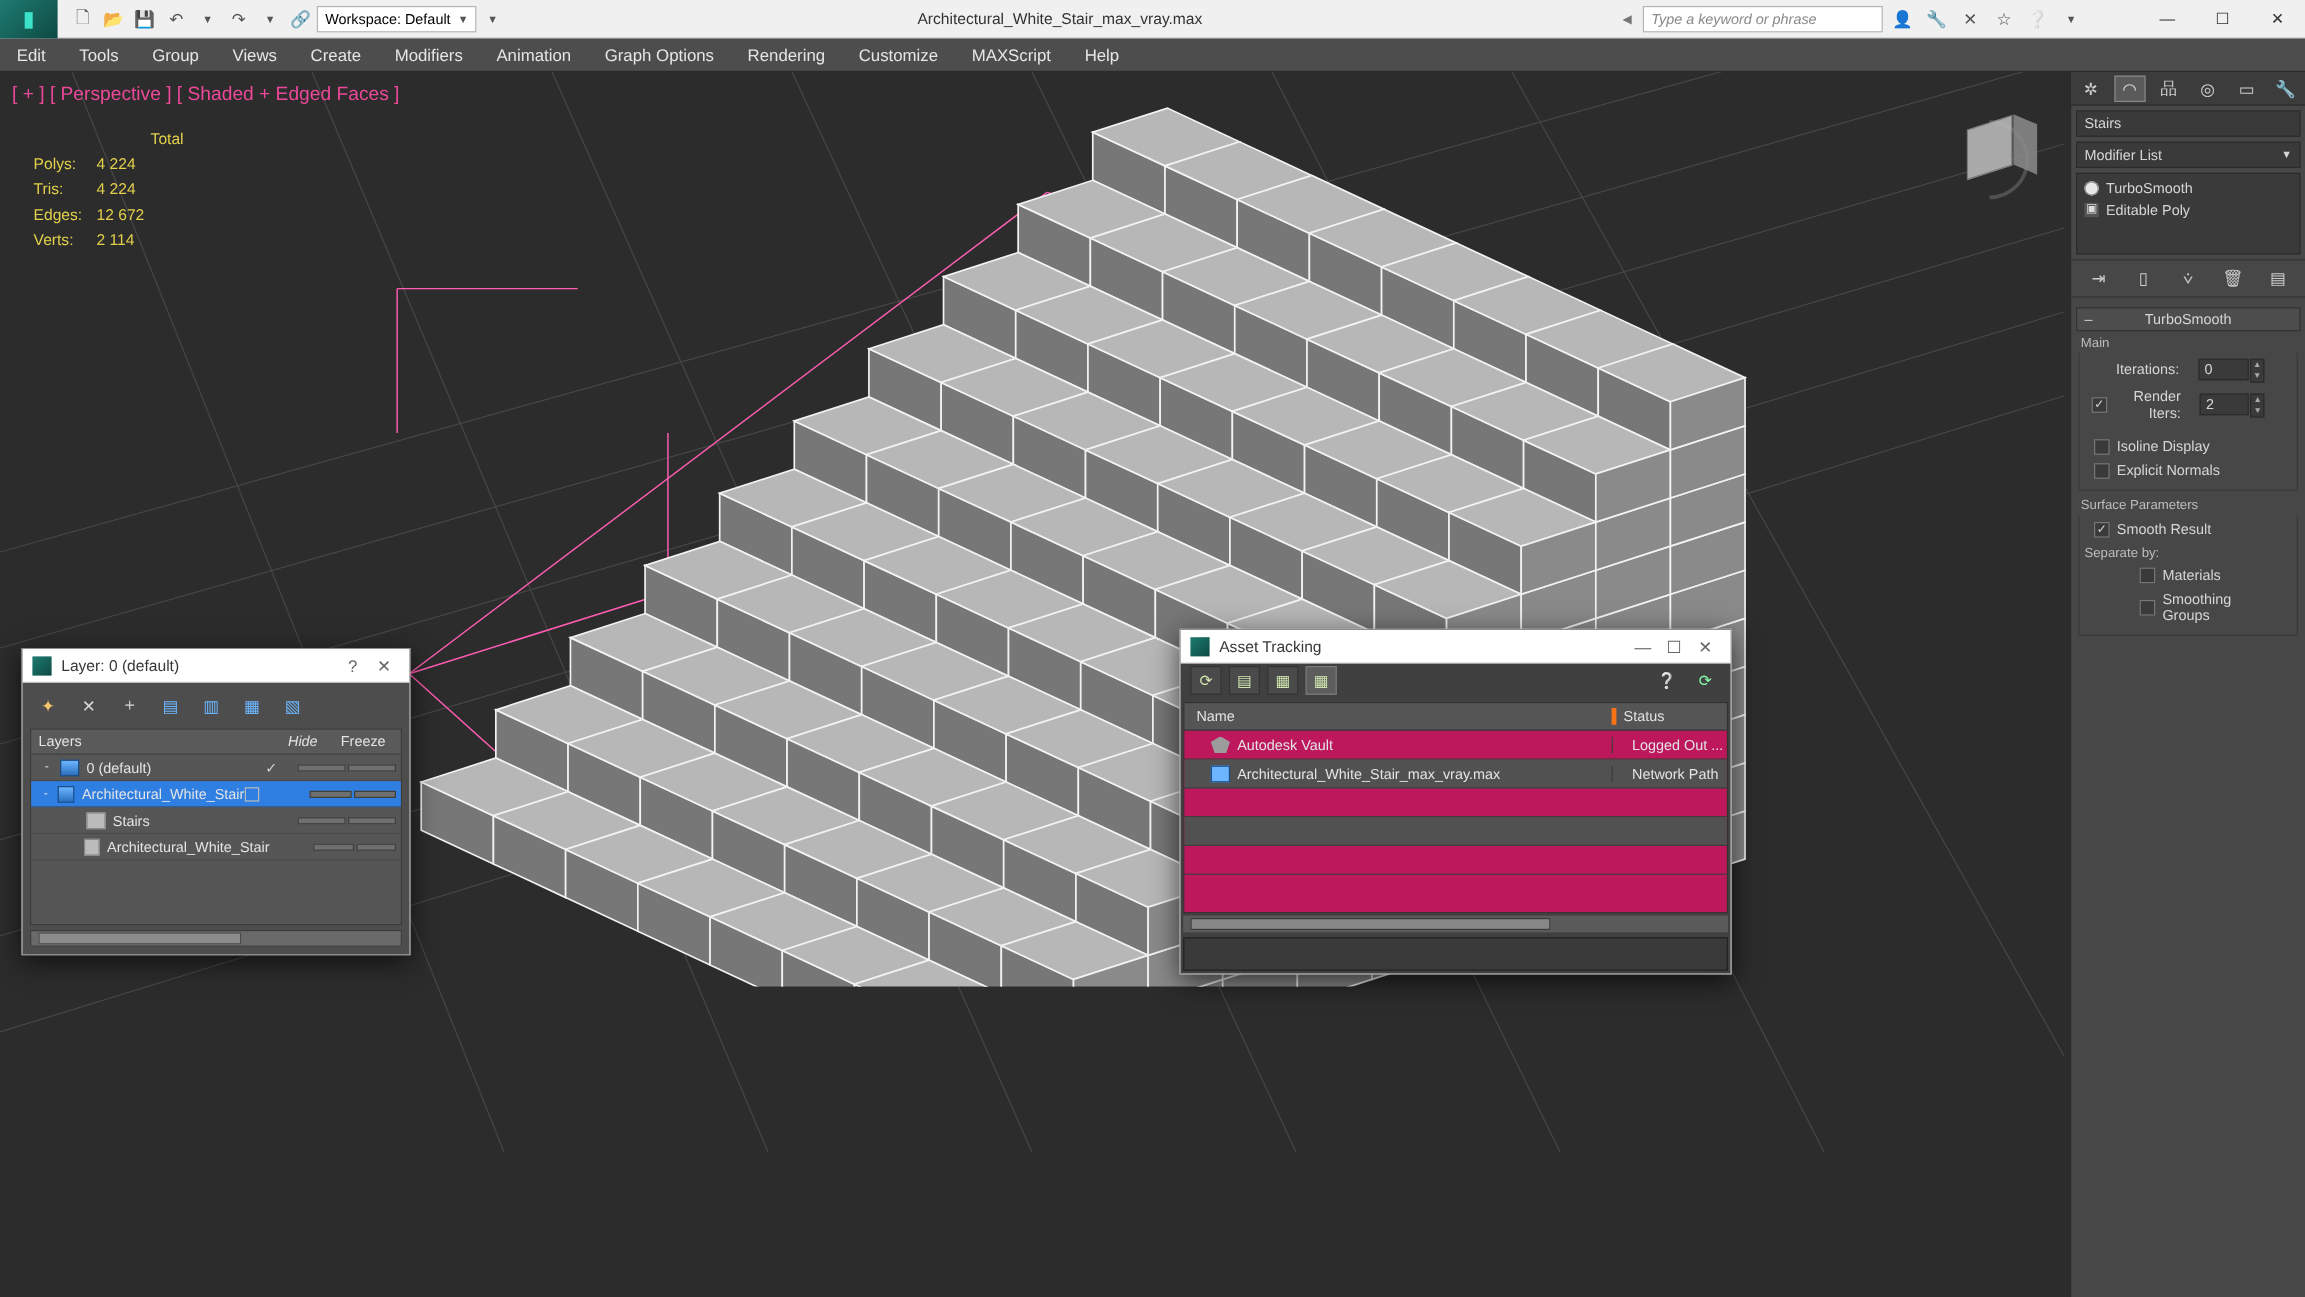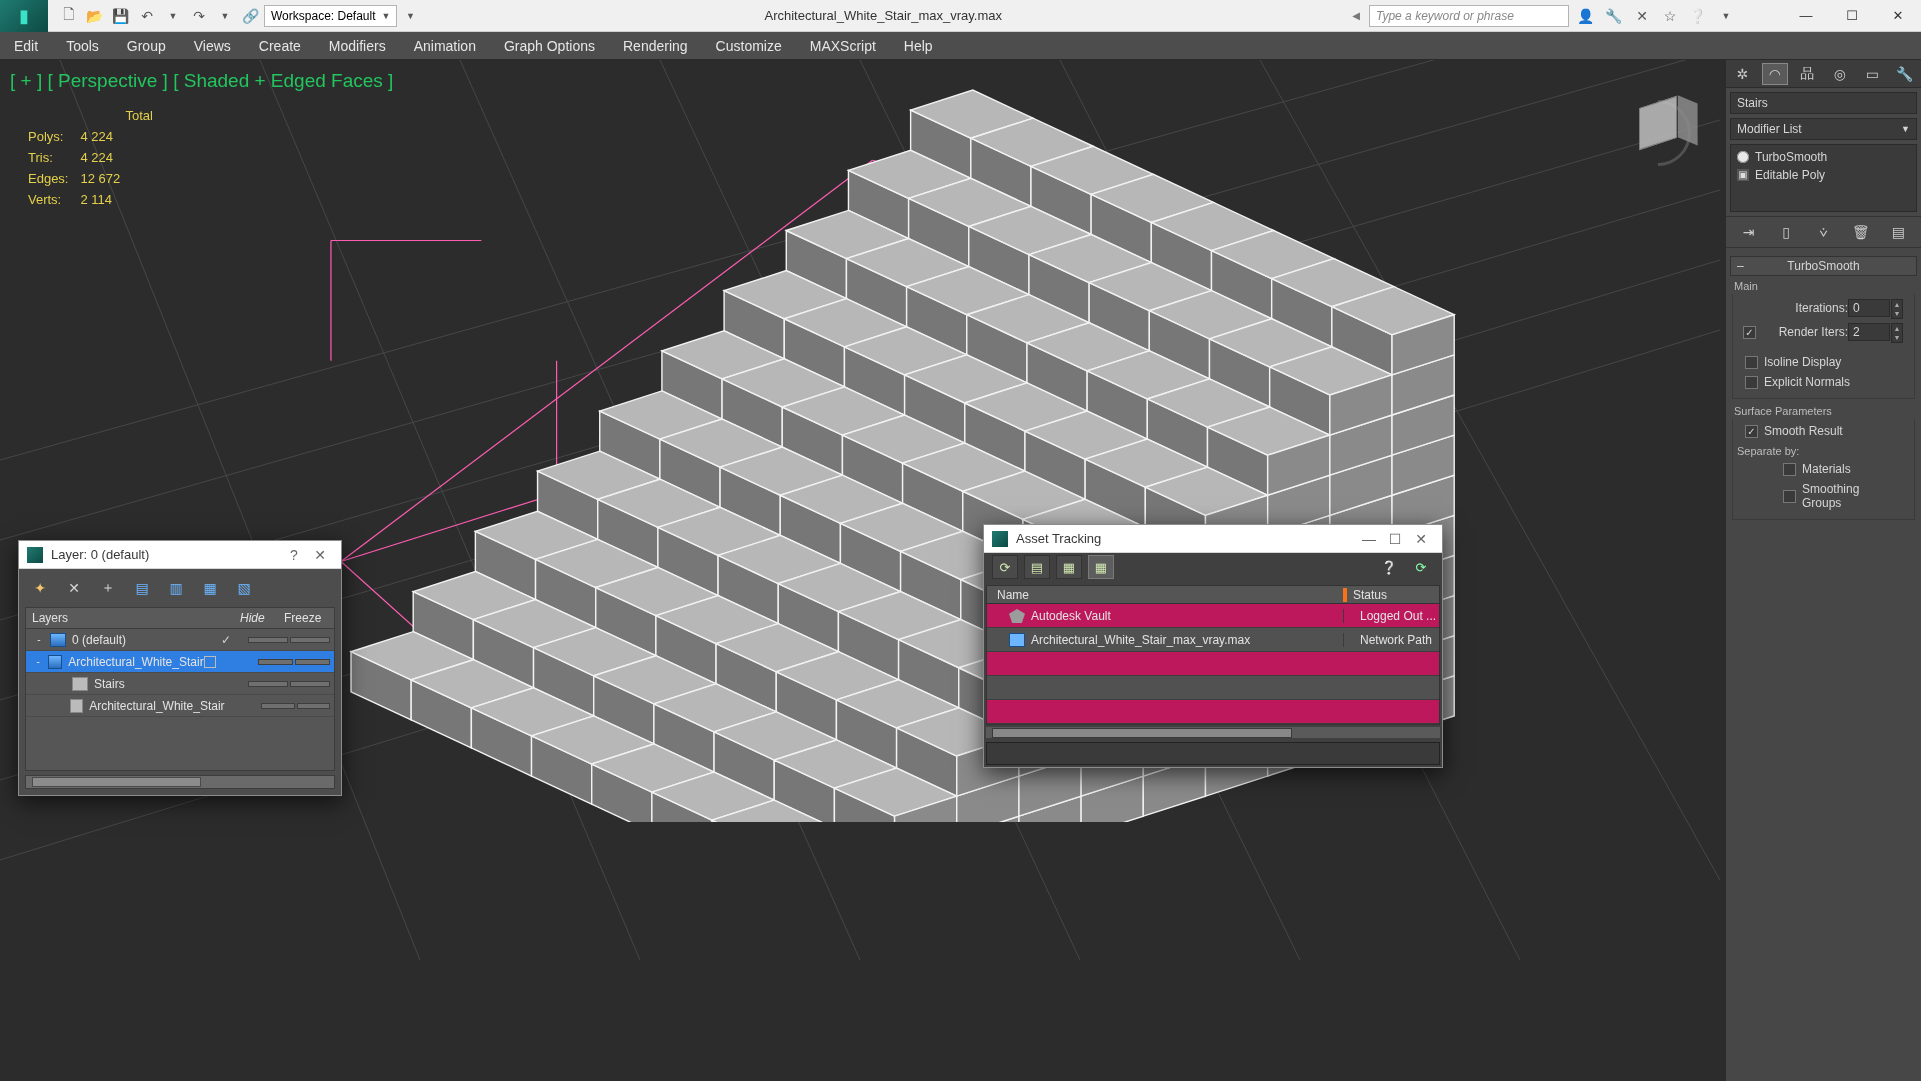--- a/index.html
+++ b/index.html
@@ -23,21 +23,21 @@
 .tb-winbtn { width: 46px; height: 32px; display: inline-flex; align-items: center; justify-content: center;
   color: #333; font-size: 13px; }
 
 
 .menubar { height: 28px; background: #4d4d4d; display: flex; align-items: center; padding: 0 14px;
   gap: 28px; color: #e6e6e6; font-size: 14px; border-bottom: 1px solid #2b2b2b; }
 .menubar span { cursor: default; }
 
 
 .workspace { position: absolute; top: 60px; left: 0; right: 196px; bottom: 0; background: #2c2c2c; }
-.viewport-label { position: absolute; top: 10px; left: 10px; color: #22c55e; font-size: 19px;
+.viewport-label { position: absolute; top: 10px; left: 10px; color: #ec4899; font-size: 16px;
   font-family: "Segoe UI", sans-serif; }
 .stats { position: absolute; top: 44px; left: 26px; color: #e3d04b; font-size: 13px;
   font-family: "Segoe UI", sans-serif; line-height: 19px; }
 .stats td { padding-right: 10px; }
 .stats .hdr { text-align: left; padding-left: 45px; }
 
 
 .floor-grid { position: absolute; inset: 0; }
 .floor-grid line { stroke: #474747; stroke-width: 1; }
 
@@ -71,21 +71,21 @@
   box-shadow: 0 0 0 1px #888 inset; }
 .mod-plus { width: 12px; height: 12px; background: #555; color: #ddd; font-size: 10px; text-align: center;
   line-height: 12px; }
 .stack-icons { display: flex; justify-content: space-around; padding: 4px 4px; border-top: 1px solid #333;
   border-bottom: 1px solid #333; }
 .rollout-hdr { background: #4d4d4d; border: 1px solid #333; margin: 8px 4px 2px 4px; height: 20px;
   display: flex; align-items: center; justify-content: center; position: relative; }
 .rollout-hdr .minus { position: absolute; left: 6px; }
 .group-label { color: #bdbdbd; margin: 4px 8px 2px 8px; font-size: 11px; }
 .group-frame { border: 1px solid #3a3a3a; margin: 0 6px; padding: 2px 0 6px 0; border-top: none; }
-.param-row { display: flex; align-items: center; padding: 3px 10px; gap: 0; justify-content: flex-end; }
+.param-row { display: flex; align-items: center; padding: 3px 10px; gap: 16px; justify-content: flex-end; }
 .param-row label { flex: 1; text-align: right; }
 .spinner { width: 42px; height: 18px; background: #3a3a3a; border: 1px solid #2b2b2b;
   display: flex; align-items: center; padding: 0 4px; position: relative; }
 .spinner .sp-arrows { position: absolute; right: -14px; top: -1px; width: 12px; height: 20px;
   background: #3a3a3a; border: 1px solid #2b2b2b; display: flex; flex-direction: column;
   font-size: 7px; color: #aaa; align-items: center; justify-content: space-around; }
 .chk { width: 13px; height: 13px; background: #3a3a3a; border: 1px solid #777;
   display: inline-flex; align-items: center; justify-content: center; color: #d6d6d6; font-size: 10px;
   margin-right: 6px; flex-shrink: 0; }
 .chk-row { display: flex; align-items: center; padding: 3px 12px; }
@@ -651,21 +651,21 @@
           <span class="lr-bar"></span>
           <span class="lr-bar"></span>
         </div>
       </div>
     <div class="layer-scroll">
         <div class="thumb"></div>
       </div>
   </div>
 </div>
 
-<div class="dialog" style="left:983px; top:524px; width:460px; height:244px">
+<div class="dialog" style="left:983px; top:524px; width:460px; height:288px">
   <div class="dlg-title">
     <span class="t-icon"></span>
     <span class="t-label">Asset Tracking</span>
     <span class="t-btn">—</span>
     <span class="t-btn">☐</span>
     <span class="t-btn">✕</span>
   </div>
   <div class="asset-body">
     <div class="asset-tools">
       <span class="at">⟳</span>

